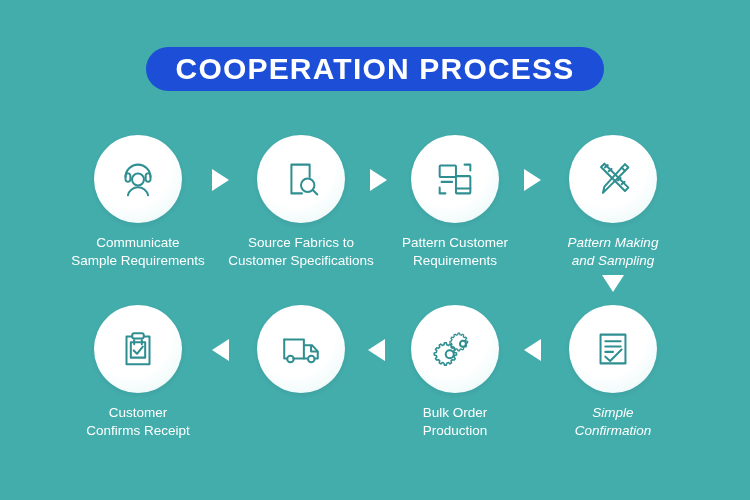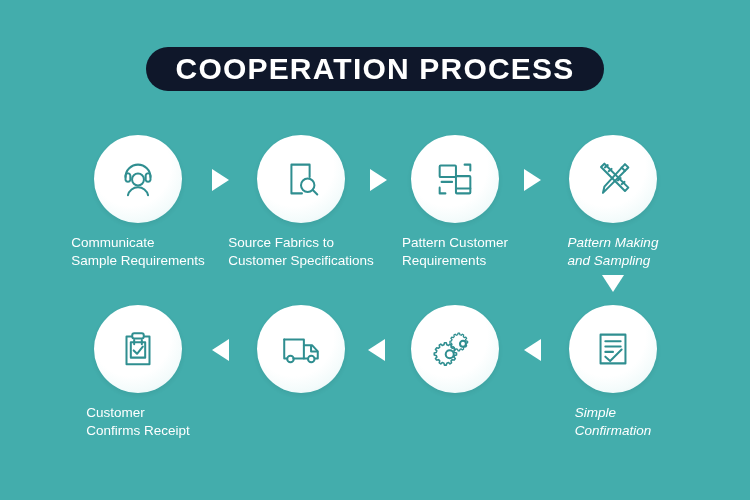--- a/index.html
+++ b/index.html
@@ -24,21 +24,21 @@
     background: #43adac;
   }
 
   
   .title-banner {
     position: absolute;
     left: 146px;
     top: 47px;
     width: 458px;
     height: 44px;
-    background: #0f172a;
+    background: #1d4ed8;
     border-radius: 22px;
     display: flex;
     align-items: center;
     justify-content: center;
   }
   .title-banner .title-text {
     color: #ffffff;
     font-size: 30px;
     font-weight: bold;
     letter-spacing: 1.2px;
@@ -81,21 +81,21 @@
     stroke-width: 2.1;
     stroke-linecap: round;
     stroke-linejoin: round;
   }
 
   .step-label {
     margin-top: 11px;
     color: #ffffff;
     font-size: 13.5px;
     line-height: 1.35;
-    text-align: left;
+    text-align: center;
     white-space: pre-line;
     font-family: "Liberation Sans", sans-serif;
   }
 
   
   .row-top    { top: 135px; }
   .row-bottom { top: 305px; }
 
   .col-1 { left: 63px; }
   .col-2 { left: 226px; }
@@ -245,20 +245,22 @@
     <div class="circle">
       <svg viewBox="0 0 48 48">
 
         <path class="icon-stroke" d="M19 16.2 l2.3 .9 1.9 -1.9 2.1 1.5 -.6 2.6 1.6 1.6 2.6 -.6 1.5 2.1 -1.9 1.9 .9 2.3 2.6 .6 0 2.6 -2.6 .6 -.9 2.3 1.9 1.9 -1.5 2.1 -2.6 -.6 -1.6 1.6 .6 2.6 -2.1 1.5 -1.9 -1.9 -2.3 .9 -.6 2.6 -2.6 0 -.6 -2.6 -2.3 -.9 -1.9 1.9 -2.1 -1.5 .6 -2.6 -1.6 -1.6 -2.6 .6 -1.5 -2.1 1.9 -1.9 -.9 -2.3 -2.6 -.6 0 -2.6 2.6 -.6 .9 -2.3 -1.9 -1.9 1.5 -2.1 2.6 .6 1.6 -1.6 -.6 -2.6 2.1 -1.5 1.9 1.9 2.3 -.9 .6 -2.6 2.6 0 z" transform="translate(-2.5,1.5) scale(0.78) translate(4,7)"></path>
         <circle class="icon-stroke" cx="18.5" cy="29.5" r="4.2"></circle>
 
         <path class="icon-stroke" d="M19 16.2 l2.3 .9 1.9 -1.9 2.1 1.5 -.6 2.6 1.6 1.6 2.6 -.6 1.5 2.1 -1.9 1.9 .9 2.3 2.6 .6 0 2.6 -2.6 .6 -.9 2.3 1.9 1.9 -1.5 2.1 -2.6 -.6 -1.6 1.6 .6 2.6 -2.1 1.5 -1.9 -1.9 -2.3 .9 -.6 2.6 -2.6 0 -.6 -2.6 -2.3 -.9 -1.9 1.9 -2.1 -1.5 .6 -2.6 -1.6 -1.6 -2.6 .6 -1.5 -2.1 1.9 -1.9 -.9 -2.3 -2.6 -.6 0 -2.6 2.6 -.6 .9 -2.3 -1.9 -1.9 1.5 -2.1 2.6 .6 1.6 -1.6 -.6 -2.6 2.1 -1.5 1.9 1.9 2.3 -.9 .6 -2.6 2.6 0 z" transform="translate(13,-6.5) scale(0.62) translate(7,9)"></path>
         <circle class="icon-stroke" cx="32.3" cy="18.6" r="3.1"></circle>
       </svg>
     </div>
+    <div class="step-label">Bulk Order
+Production</div>
   </div>
 
   <div class="arrow arrow-left ar-b3"></div>
 
   <div class="step row-bottom col-4">
     <div class="circle">
       <svg viewBox="0 0 48 48">
         <rect class="icon-stroke" x="11" y="9" width="26" height="30"></rect>
         <line class="icon-stroke" x1="16" y1="16" x2="32" y2="16"></line>
         <line class="icon-stroke" x1="16" y1="21.5" x2="32" y2="21.5"></line>

